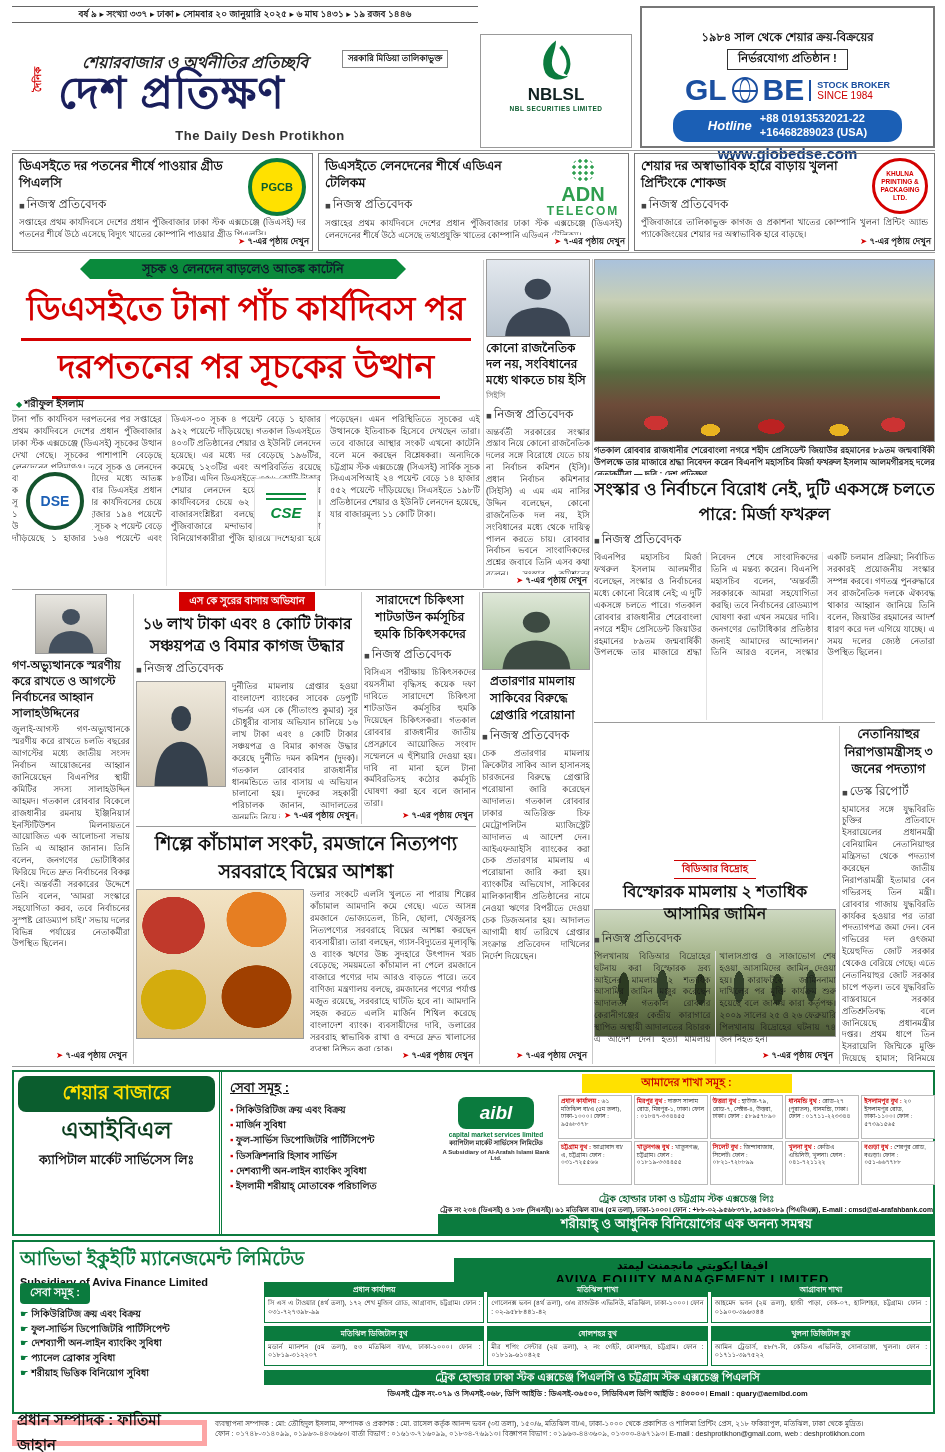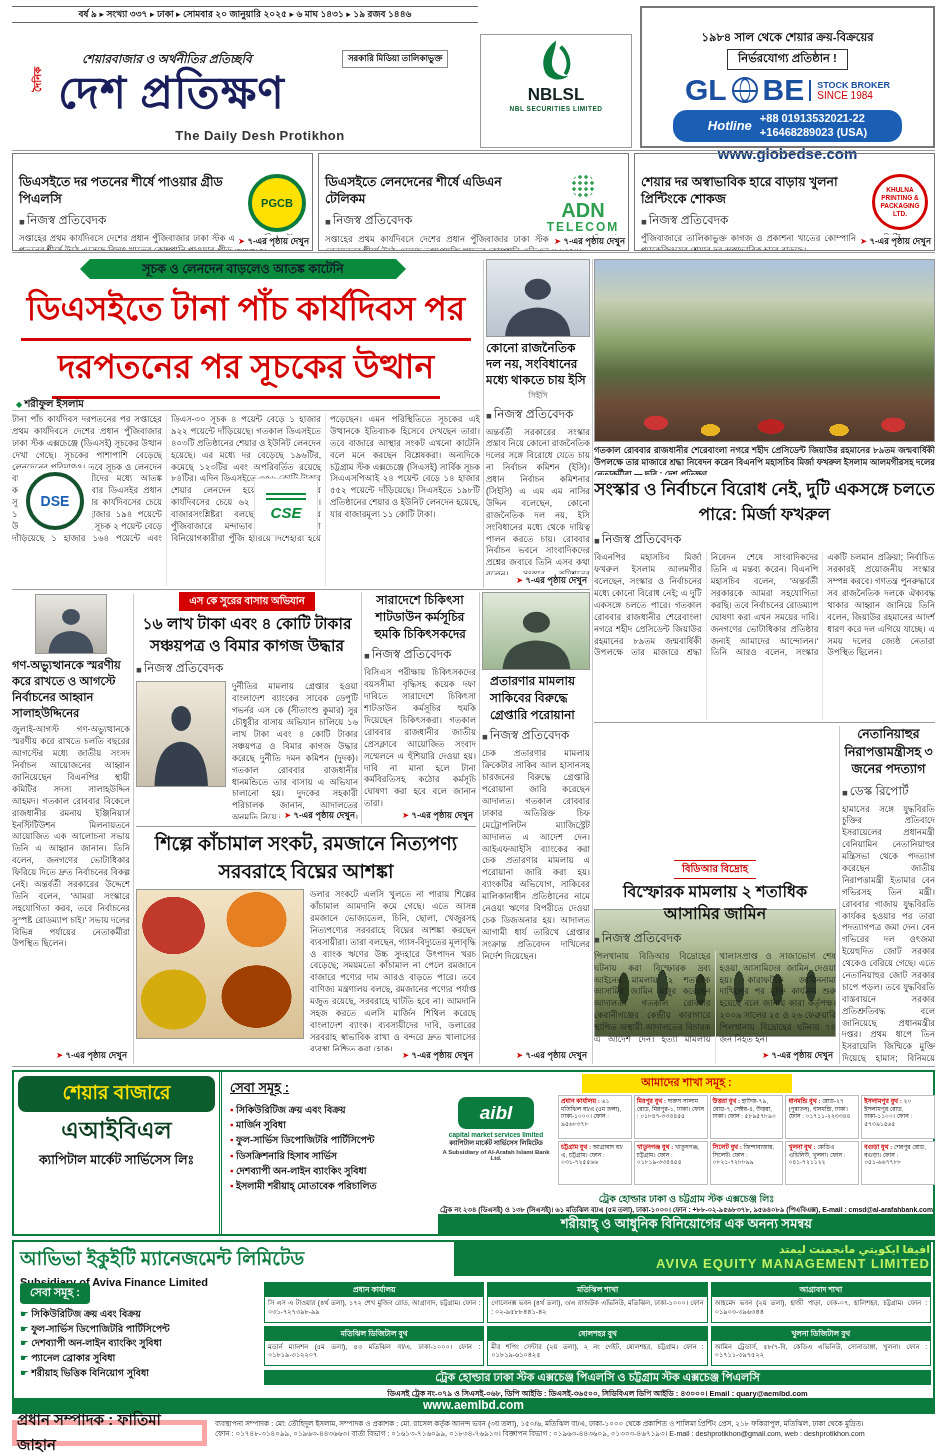--- a/index.html
+++ b/index.html
@@ -12,21 +12,21 @@
 .cols2{column-count:2;column-gap:9px;column-rule:1px solid #e2e2e2}
 .reporter{font-size:12px;font-weight:normal;margin:3px 0 2px;color:#222}
 .reporter::before{content:"◼ ";font-size:7px;color:#444}
 .more{position:abs;position:absolute;right:3px;bottom:1px;background:#fff;font-size:8.5px;font-weight:bold;padding-left:4px}
 .more::before{content:"➤ ";color:#d40000}
 .art{position:absolute;overflow:hidden}
 .photo{position:relative;overflow:hidden;border:1px solid #999}
 .sil{position:absolute;left:10%;bottom:0;width:80%;height:86%}
 .vr{position:absolute;width:1px;background:#c9c9c9}
 .hr{position:absolute;height:1px;background:#9a9a9a}
-.tbox{position:absolute;top:153px;height:98px;border:1px solid #777;padding:20px 6px;overflow:hidden}
+.tbox{position:absolute;top:153px;height:98px;border:1px solid #777;padding:4px 6px;overflow:hidden}
 .tbox h3{font-size:12.5px;line-height:1.35;font-weight:bold}
 .kicker{position:absolute;left:80px;top:259px;width:326px;height:20px;background:#0a8a3c;color:#0f172a;
   font-weight:bold;font-size:12.5px;line-height:20px;text-align:center;
   clip-path:polygon(10px 0,calc(100% - 10px) 0,100% 50%,calc(100% - 10px) 100%,10px 100%,0 50%)}
 .mainhl{position:absolute;left:12px;top:283px;width:468px;text-align:center;color:#d40000;font-weight:bold;
   font-size:33px;line-height:1.6}
 .hl-line{display:inline-block;border-bottom:3px solid #d40000;padding:0 6px 2px}
 .byline{position:absolute;left:16px;top:396px;font-size:10px;font-weight:bold}
 .byline::before{content:"◆ ";color:#0a8a3c;font-size:8px}
 .svc{font-size:9.5px;font-weight:bold;line-height:1.6}
@@ -79,21 +79,21 @@
 .label-red{background:#d40000;color:#fff;font-size:10px;font-weight:bold;width:fit-content;margin:0 auto;padding:1px 10px}
 .label-kick{color:#c00;font-size:10px;font-weight:bold;width:fit-content;margin:0 auto;border-top:1px solid #c00;border-bottom:1px solid #c00;padding:0 8px}
 </style>
 </head>
 <body>
 
 <div id="page">
 
   <div class="abs" style="left:12px;top:6px;width:466px;height:17px;border-top:1px solid #666;border-bottom:1px solid #666;font-size:9px;font-weight:bold;display:flex;align-items:center;justify-content:center">বর্ষ ৯ ▸ সংখ্যা ৩৩৭ ▸ ঢাকা ▸ সোমবার ২০ জানুয়ারি ২০২৫ ▸ ৬ মাঘ ১৪৩১ ▸ ১৯ রজব ১৪৪৬</div>
 
-  <div class="abs" style="left:82px;top:50px;width:250px;font-size:12px;font-style:italic;font-weight:bold;color:#222">শেয়ারবাজার ও অর্থনীতির প্রতিচ্ছবি</div>
+  <div class="abs" style="left:82px;top:50px;width:250px;font-size:16px;font-style:italic;font-weight:bold;color:#222">শেয়ারবাজার ও অর্থনীতির প্রতিচ্ছবি</div>
   <div class="abs" style="left:342px;top:50px;font-size:8.5px;font-weight:bold;border:1px solid #888;padding:1px 5px">সরকারি মিডিয়া তালিকাভুক্ত</div>
   <div class="abs" style="left:30px;top:92px;font-size:10px;color:#d40000;font-weight:bold;transform:rotate(-90deg);transform-origin:left top">দৈনিক</div>
   <div class="abs" style="left:58px;top:64px;width:410px;font-size:44px;font-weight:bold;color:#1a1f5c;letter-spacing:1px;line-height:1.3">দেশ প্রতিক্ষণ</div>
   <div class="abs" style="left:120px;top:128px;width:280px;text-align:center;font-size:13px;font-weight:bold;color:#333;letter-spacing:.5px">The Daily Desh Protikhon</div>
 
   <div class="abs" style="left:480px;top:34px;width:152px;height:114px;border:1px solid #999;text-align:center;padding-top:4px">
     <svg width="46" height="46" viewBox="0 0 60 60" style="display:block;margin:0 auto">
       <path d="M30 2 C14 14 10 30 16 44 C22 54 38 56 46 48 C36 50 27 45 25 35 C23 25 30 14 30 2 Z" fill="#0b7b3e"></path>
       <path d="M36 10 C46 20 50 34 42 46" stroke="#0b7b3e" fill="none" stroke-width="5"></path>
     </svg>
@@ -186,21 +186,21 @@
   </div>
 
   <div class="art" style="left:486px;top:259px;width:104px;height:330px">
     <div class="photo ph-cec" style="height:78px">
       <svg class="sil" viewBox="0 0 100 100" preserveAspectRatio="none">
         <circle cx="50" cy="28" r="16" fill="#3c4654"></circle>
           <path d="M10 100 Q12 58 50 56 Q88 58 90 100 Z" fill="#3c4654"></path>
       </svg>
     </div>
     <div style="font-size:12px;font-weight:bold;line-height:1.35;margin-top:3px">কোনো রাজনৈতিক দল নয়, সংবিধানের মধ্যে থাকতে চায় ইসি</div>
-    <div style="font-size:8px;text-align:center;color:#555">সিইসি</div>
+    <div style="font-size:8px;text-align:left;color:#555">সিইসি</div>
     <div class="reporter">নিজস্ব প্রতিবেদক</div>
     <div class="btxtAnn btxt" style="height:148px">অন্তর্বর্তী সরকারের সংস্কার প্রস্তাব নিয়ে কোনো রাজনৈতিক দলের সঙ্গে বিরোধে যেতে চায় না নির্বাচন কমিশন (ইসি)। প্রধান নির্বাচন কমিশনার (সিইসি) এ এম এম নাসির উদ্দিন বলেছেন, কোনো রাজনৈতিক দল নয়, ইসি সংবিধানের মধ্যে থেকে দায়িত্ব পালন করতে চায়। রোববার নির্বাচন ভবনে সাংবাদিকদের প্রশ্নের জবাবে তিনি এসব কথা বলেন। সংস্কার কমিশনের সুপারিশ নিয়ে রাজনৈতিক দলগুলোর সঙ্গে আলোচনা চলছে বলেও জানান সিইসি।</div>
     <div class="more"><span>৭-এর পৃষ্ঠায় দেখুন</span></div>
   </div>
 
   <div class="photo ph-crowd abs" style="left:594px;top:259px;width:341px;height:183px"></div>
   <div class="abs btxt" style="left:594px;top:445px;width:341px;height:30px;font-weight:bold">গতকাল রোববার রাজধানীর শেরেবাংলা নগরে শহীদ প্রেসিডেন্ট জিয়াউর রহমানের ৮৯তম জন্মবার্ষিকী উপলক্ষে তার মাজারে শ্রদ্ধা নিবেদন করেন বিএনপি মহাসচিব মির্জা ফখরুল ইসলাম আলমগীরসহ দলের নেতাকর্মীরা — ছবি : দেশ প্রতিক্ষণ</div>
 
   <div class="art" style="left:594px;top:478px;width:341px;height:242px">
     <div style="font-size:17px;font-weight:bold;line-height:1.45;text-align:center">সংস্কার ও নির্বাচনে বিরোধ নেই, দুটি একসঙ্গে চলতে পারে: মির্জা ফখরুল</div>
@@ -336,21 +336,21 @@
     <div class="abs" style="left:424px;top:120px;width:497px;font-size:9.5px;font-weight:bold;color:#0b5d2e;text-align:center">ট্রেক হোল্ডার ঢাকা ও চট্টগ্রাম স্টক এক্সচেঞ্জ লিঃ</div>
     <div class="abs" style="left:424px;top:132px;width:497px;font-size:6.8px;font-weight:bold;text-align:center">ট্রেক নং ২৩৪ (ডিএসই) ও ১৩৮ (সিএসই)। ৬১ মতিঝিল বা/এ (৫ম তলা), ঢাকা-১০০০। ফোন : +৮৮-০২-৯৫৬৮৩৭৮, ৯৫৬৪০৮৯ (পিএবিএক্স), E-mail : cmsd@al-arafahbank.com</div>
     <div class="abs" style="left:424px;top:142px;width:497px;height:20px;background:#0b7b3e;color:#fff;font-weight:bold;font-size:13px;line-height:20px;text-align:center">শরীয়াহ্ ও আধুনিক বিনিয়োগের এক অনন্য সমন্বয়</div>
   </div>
 
   <div class="abs" style="left:12px;top:1240px;width:923px;height:174px;border:2px solid #0b7b3e">
     <div class="abs" style="left:6px;top:2px;width:430px">
       <div style="font-size:19px;font-weight:bold;color:#0b7b3e">আভিভা ইকুইটি ম্যানেজমেন্ট লিমিটেড</div>
       <div style="font-size:11px;font-weight:bold">Subsidiary of Aviva Finance Limited</div>
     </div>
-    <div class="abs" style="left:440px;top:0;width:477px;height:34px;background:#0b7b3e;color:#bef264;text-align:right;padding:1px">
+    <div class="abs" style="left:440px;top:16px;width:477px;height:34px;background:#0b7b3e;color:#000000;text-align:center;padding:1px">
       <div style="font-size:11px;font-weight:bold" dir="rtl">افيفا ايكويتي مانجمنت ليمتد</div>
       <div style="font-size:13px;font-weight:bold;letter-spacing:1px">AVIVA EQUITY MANAGEMENT LIMITED</div>
     </div>
     <div class="abs" style="left:6px;top:40px;width:238px;height:112px">
       <div style="display:inline-block;background:#0b7b3e;color:#fff;font-size:11px;font-weight:bold;padding:1px 10px;border-radius:4px;margin-bottom:3px">সেবা সমূহ :</div>
       <div class="asvc">সিকিউরিটিজ ক্রয় এবং বিক্রয়</div>
       <div class="asvc">ফুল-সার্ভিস ডিপোজিটরি পার্টিসিপেন্ট</div>
       <div class="asvc">দেশব্যাপী অন-লাইন ব্যাংকিং সুবিধা</div>
       <div class="asvc">প্যানেল ব্রোকার সুবিধা</div>
       <div class="asvc">শরীয়াহ ভিত্তিক বিনিয়োগ সুবিধা</div>
@@ -376,21 +376,20 @@
           <div class="oh">ষোলশহর বুথ</div>
           <div class="od">মীর শপিং সেন্টার (২য় তলা), ২ নং গেইট, ষোলশহর, চট্টগ্রাম। ফোন : ০১৮১৯-৬১০৪২৫</div>
         </div>
       <div class="office">
           <div class="oh">খুলনা ডিজিটাল বুথ</div>
           <div class="od">আমিন ট্রেডার্স, ৫৮/৭-বি, কেডিএ এভিনিউ, সোনাডাঙ্গা, খুলনা। ফোন : ০১৭১১-৩৯৭৫২২</div>
         </div>
     </div>
     <div class="abs" style="left:250px;top:128px;width:667px;height:15px;background:#0b7b3e;color:#fff;font-size:11px;font-weight:bold;text-align:center;line-height:15px">ট্রেক হোল্ডার ঢাকা স্টক এক্সচেঞ্জ পিএলসি ও চট্টগ্রাম স্টক এক্সচেঞ্জ পিএলসি</div>
     <div class="abs" style="left:250px;top:146px;width:667px;font-size:7.5px;font-weight:bold;text-align:center">ডিএসই ট্রেক নং-০৭৯ ও সিএসই-০৬৮, ডিপি আইডি : ডিএসই-৩৬৫০০, সিডিবিএল ডিপি আইডি : ৪৩০০০। Email : quary@aemlbd.com</div>
-    <div class="abs" style="left:0;top:156px;width:919px;height:14px;background:#0b7b3e;color:#fff;font-weight:bold;font-size:12px;text-align:center;line-height:14px">www.aemlbd.com</div>
   </div>
 
   <div class="abs" style="left:12px;top:1420px;width:195px;height:26px;border:5px solid #fca5a5;display:flex;align-items:center;justify-content:center;font-size:15px;font-weight:bold">প্রধান সম্পাদক : ফাতিমা জাহান</div>
   <div class="abs" style="left:215px;top:1419px;width:720px;font-size:7.2px;line-height:1.45;text-align:justify;color:#222">
     <span style="display:block">ব্যবস্থাপনা সম্পাদক : মো: তৌহিদুল ইসলাম, সম্পাদক ও প্রকাশক : মো. রাসেল কর্তৃক আনন্দ ভবন (৩য় তলা), ১৫০/৬, মতিঝিল বা/এ, ঢাকা-১০০০ থেকে প্রকাশিত ও শালিমা প্রিন্টিং প্রেস, ২১৮ ফকিরাপুল, মতিঝিল, ঢাকা থেকে মুদ্রিত।</span>
     <span style="display:block">ফোন : ০১৭৪৮-৩১৪০৯৯, ০১৯৬৩-৪৪৩৬৬৩। বার্তা বিভাগ : ০১৬১৩-৭১৬০৯৯, ০১৮৩৪-৭৬৯১৩। বিজ্ঞাপন বিভাগ : ০১৯৬৩-৪৪৩৬০৯, ০১৩০৩-৪৬৭১৯৩। E-mail : deshprotikhon@gmail.com, web : deshprotikhon.com</span>
   </div>
 
 </div>
 

